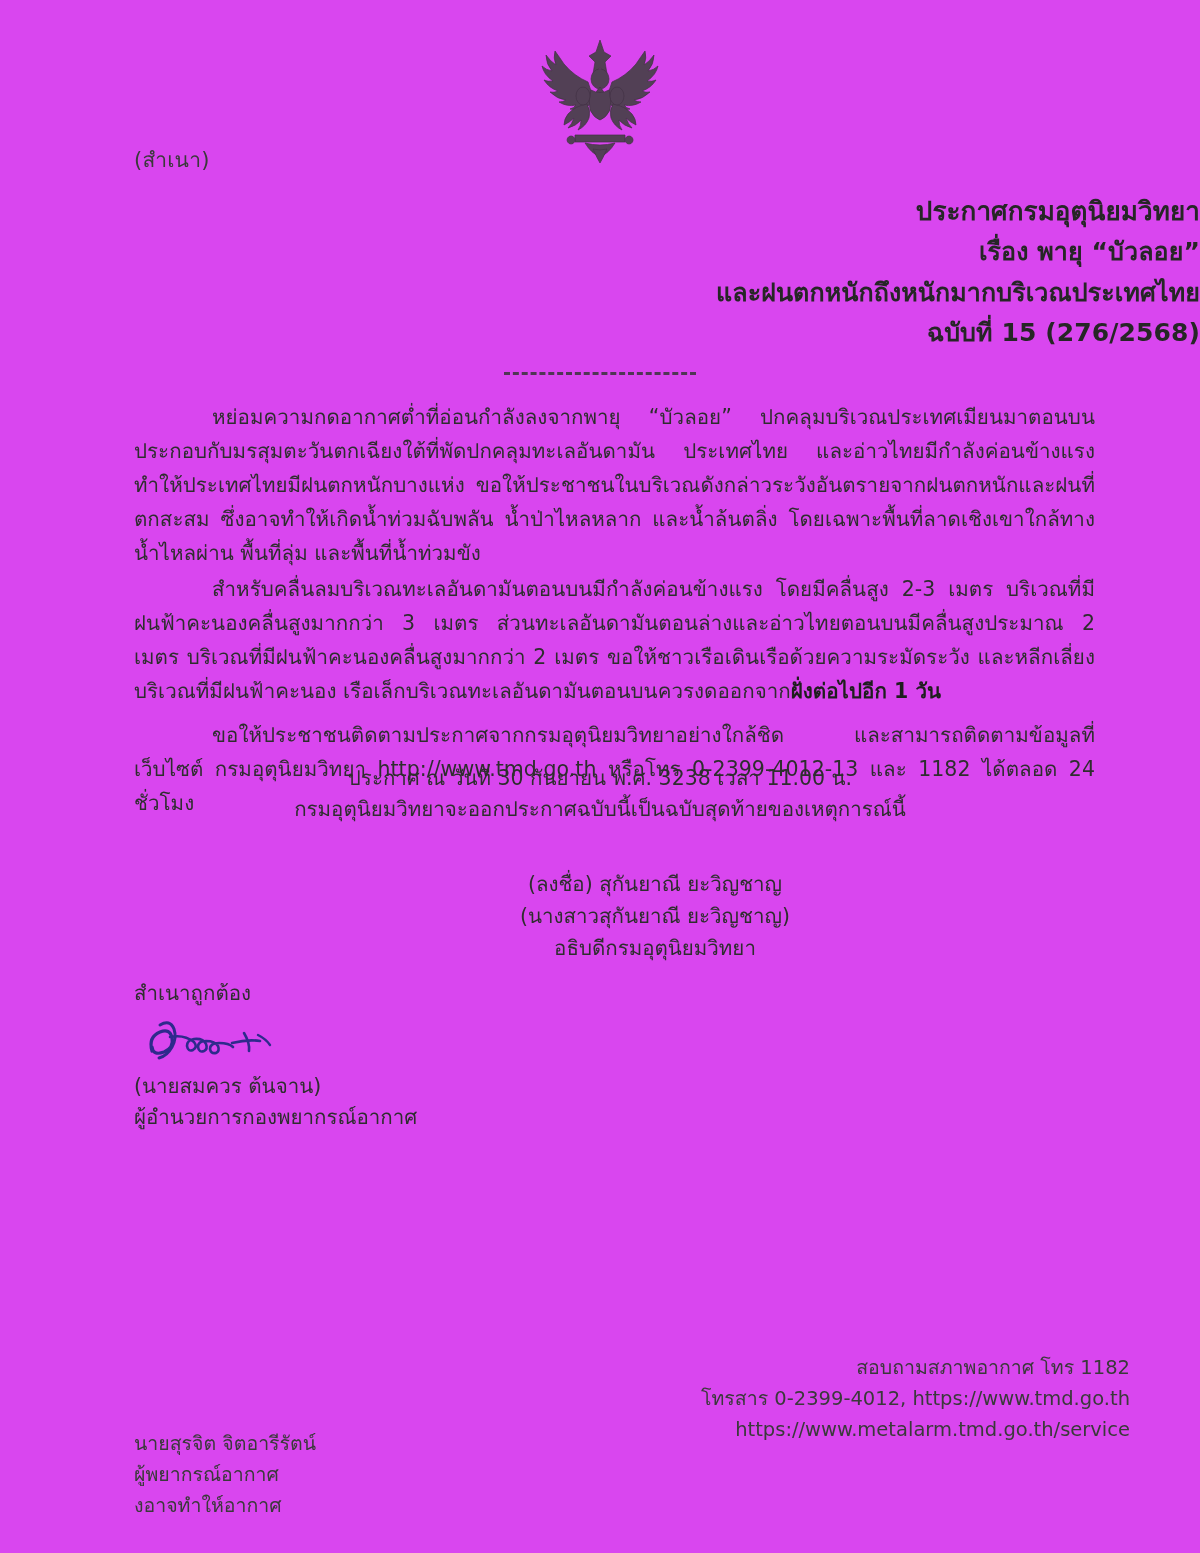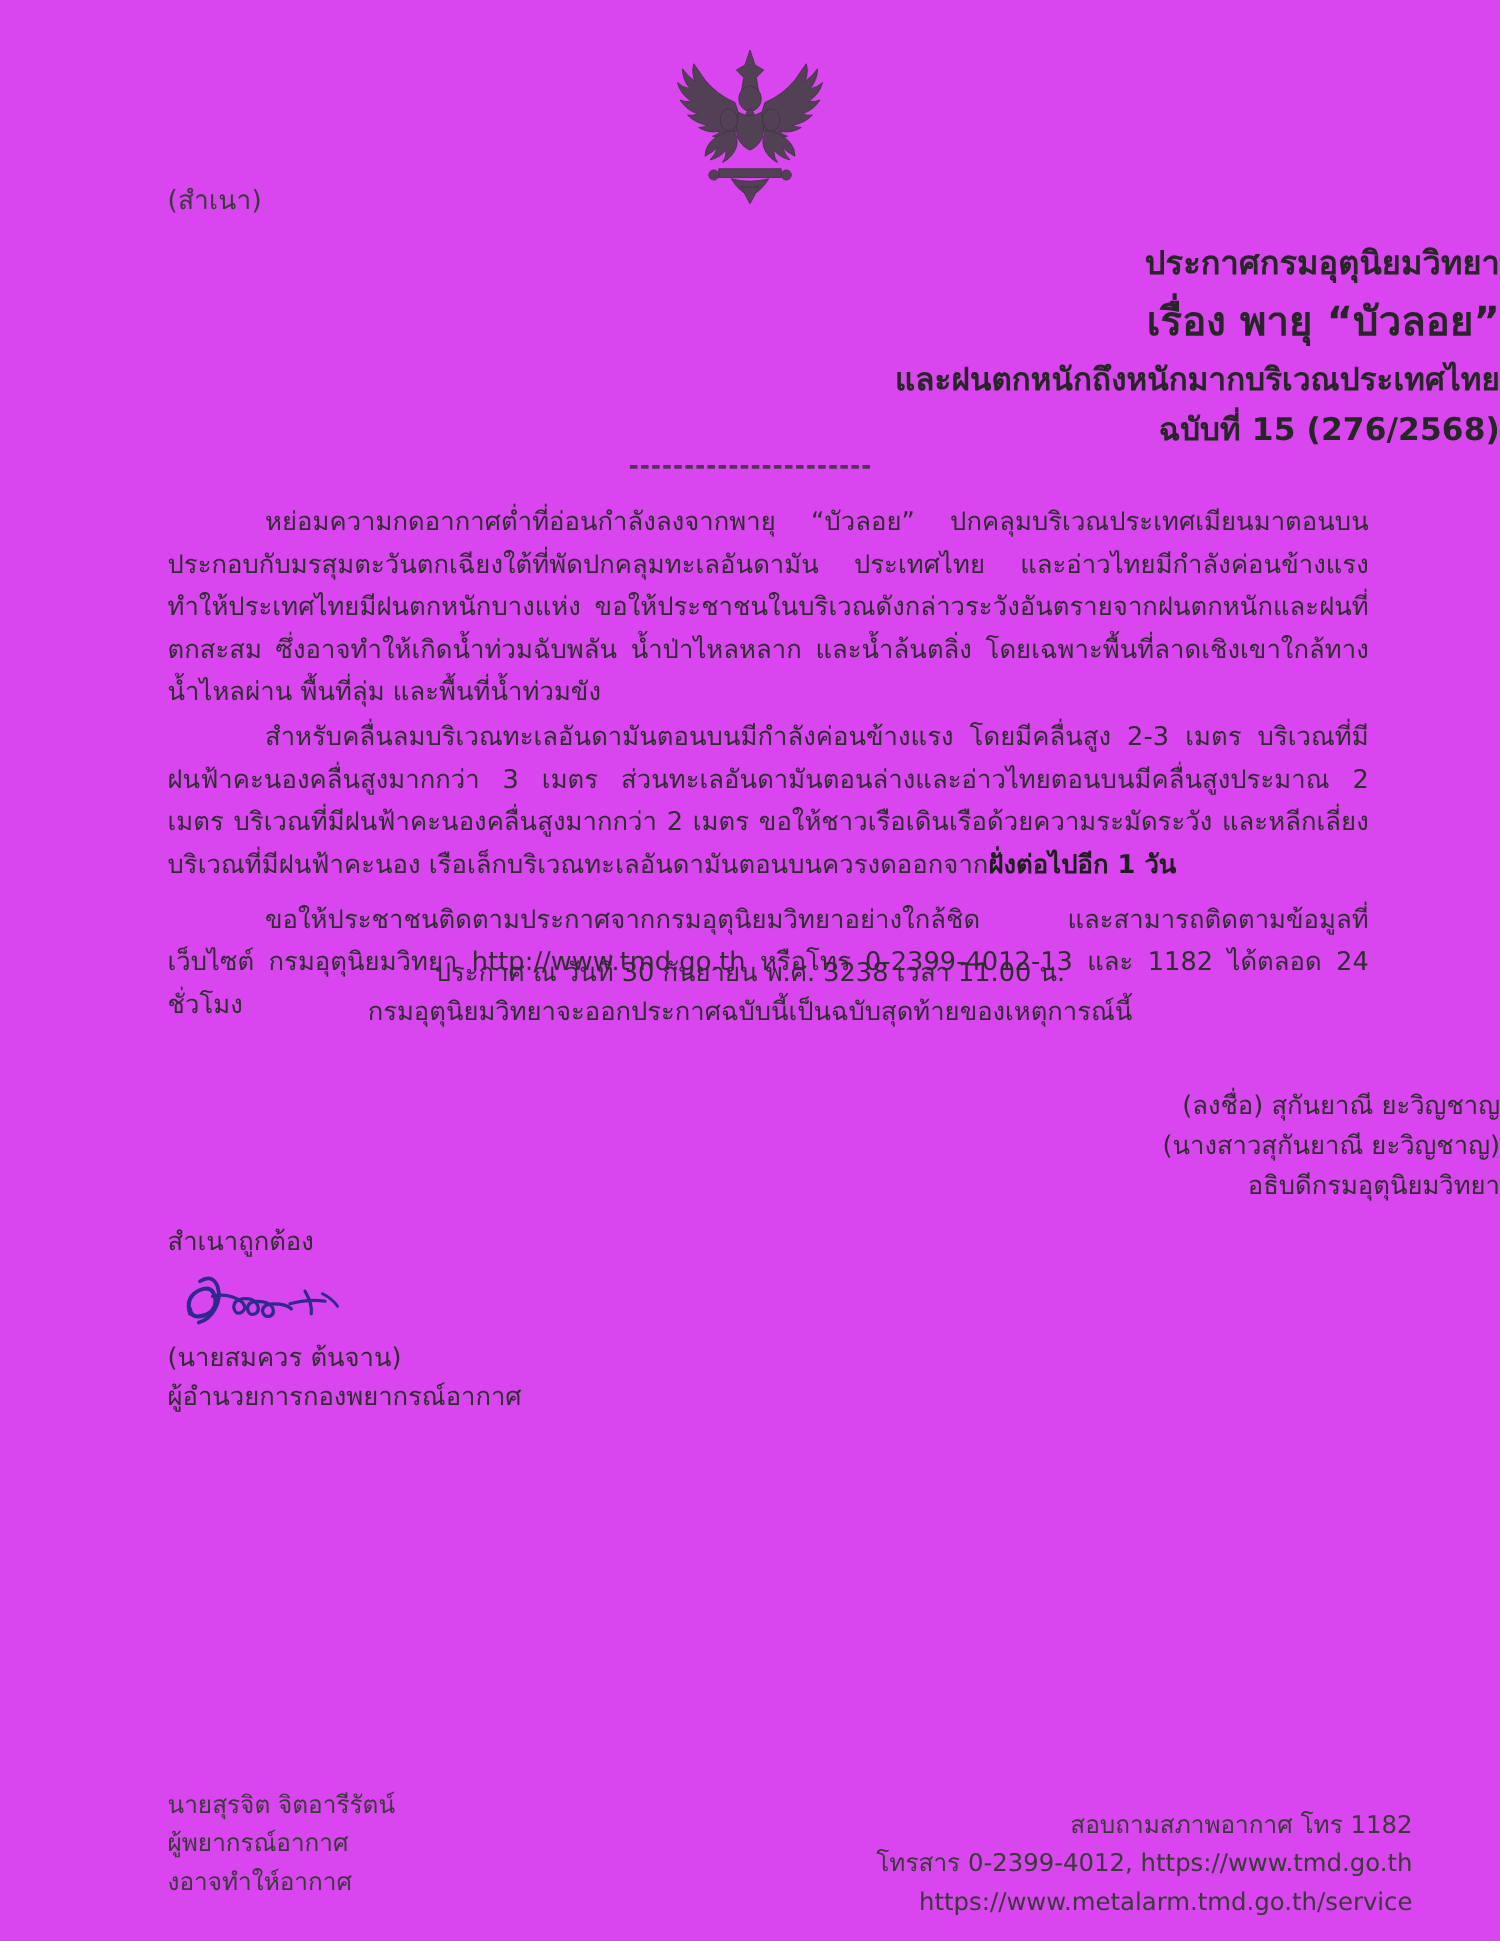--- a/index.html
+++ b/index.html
@@ -56,21 +56,21 @@
     top: 190px;
     text-align: right;
   }
   .title-line {
     font-size: 26px;
     font-weight: bold;
     color: #262626;
     line-height: 1.62;
     letter-spacing: .1px;
   }
-  .title-line.t2 { font-size: 32px; }
+  .title-line.t2 { font-size: 25px; }
   .title-line.t3 { font-size: 25px; }
   .title-line.t4 { font-size: 25px; }
 
   .divider {
     position: absolute;
     left: 50%;
     top: 372px;
     transform: translateX(-50%);
     width: 192px;
     height: 0;
@@ -111,21 +111,21 @@
     line-height: 31px;
     color: #2e2e2e;
   }
 
   
   .sig-block {
     position: absolute;
     left: 0;
     right: 0;
     top: 868px;
-    text-align: right;
+    text-align: center;
     padding-left: 110px;
     box-sizing: border-box;
   }
   .sig-block div {
     font-size: 20.5px;
     line-height: 32px;
     color: #2e2e2e;
   }
 
   
@@ -150,21 +150,21 @@
   
   .footer-left {
     position: absolute;
     left: 134px;
     top: 1428px;
     text-align: left;
   }
   .footer-right {
     position: absolute;
     right: 70px;
-    top: 1444px;
+    top: 1352px;
     text-align: right;
   }
   .footer-left div, .footer-right div {
     font-size: 19.5px;
     line-height: 31px;
     color: #3a3a3a;
   }
 </style>
 </head>
 <body>

